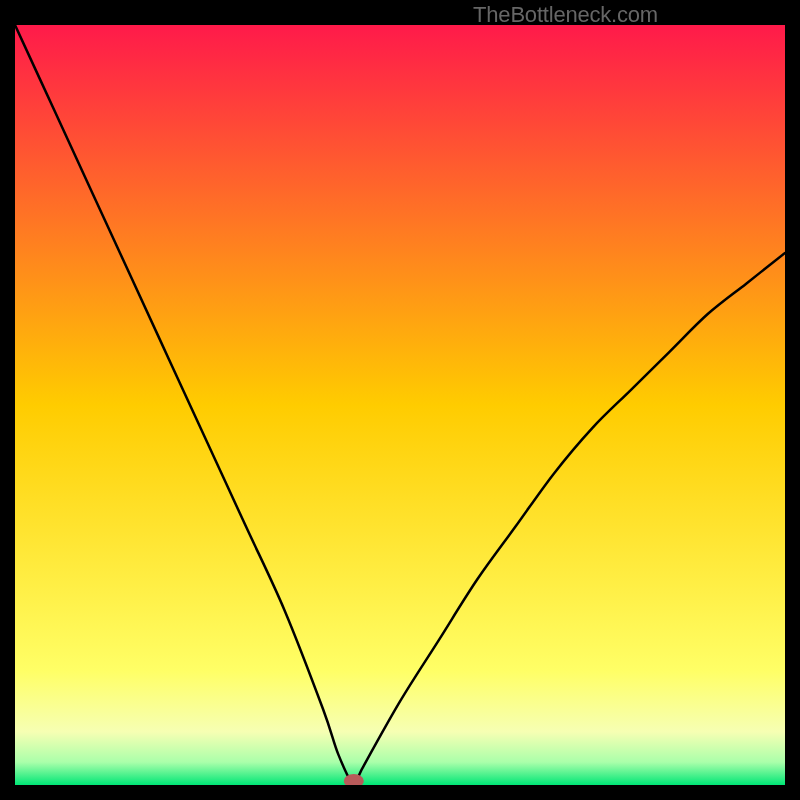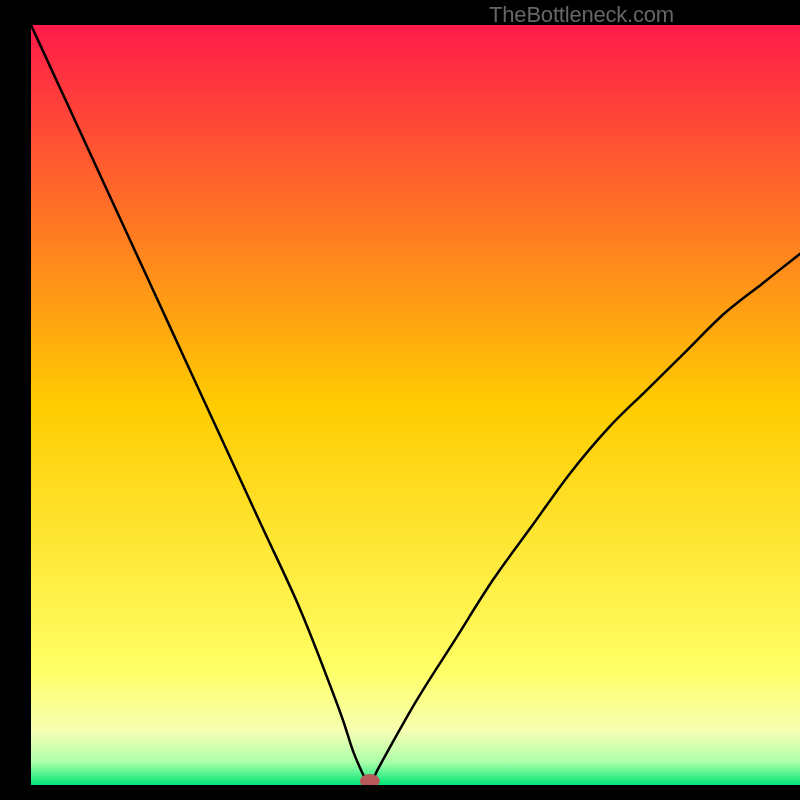--- a/index.html
+++ b/index.html
@@ -9,21 +9,20 @@
     height: 800px;
     overflow: hidden;
     font-family: Arial, Helvetica, sans-serif;
     background: #000;
   }
   .frame {
     width: 668px;
     height: 800px;
     background: #000;
     position: relative;
-    margin-left: 16px;
   }
   .watermark {
     position: absolute;
     top: 2px;
     right: 10px;
     color: #666;
     font-size: 22px;
     font-weight: 500;
     z-index: 10;
     letter-spacing: -0.2px;

